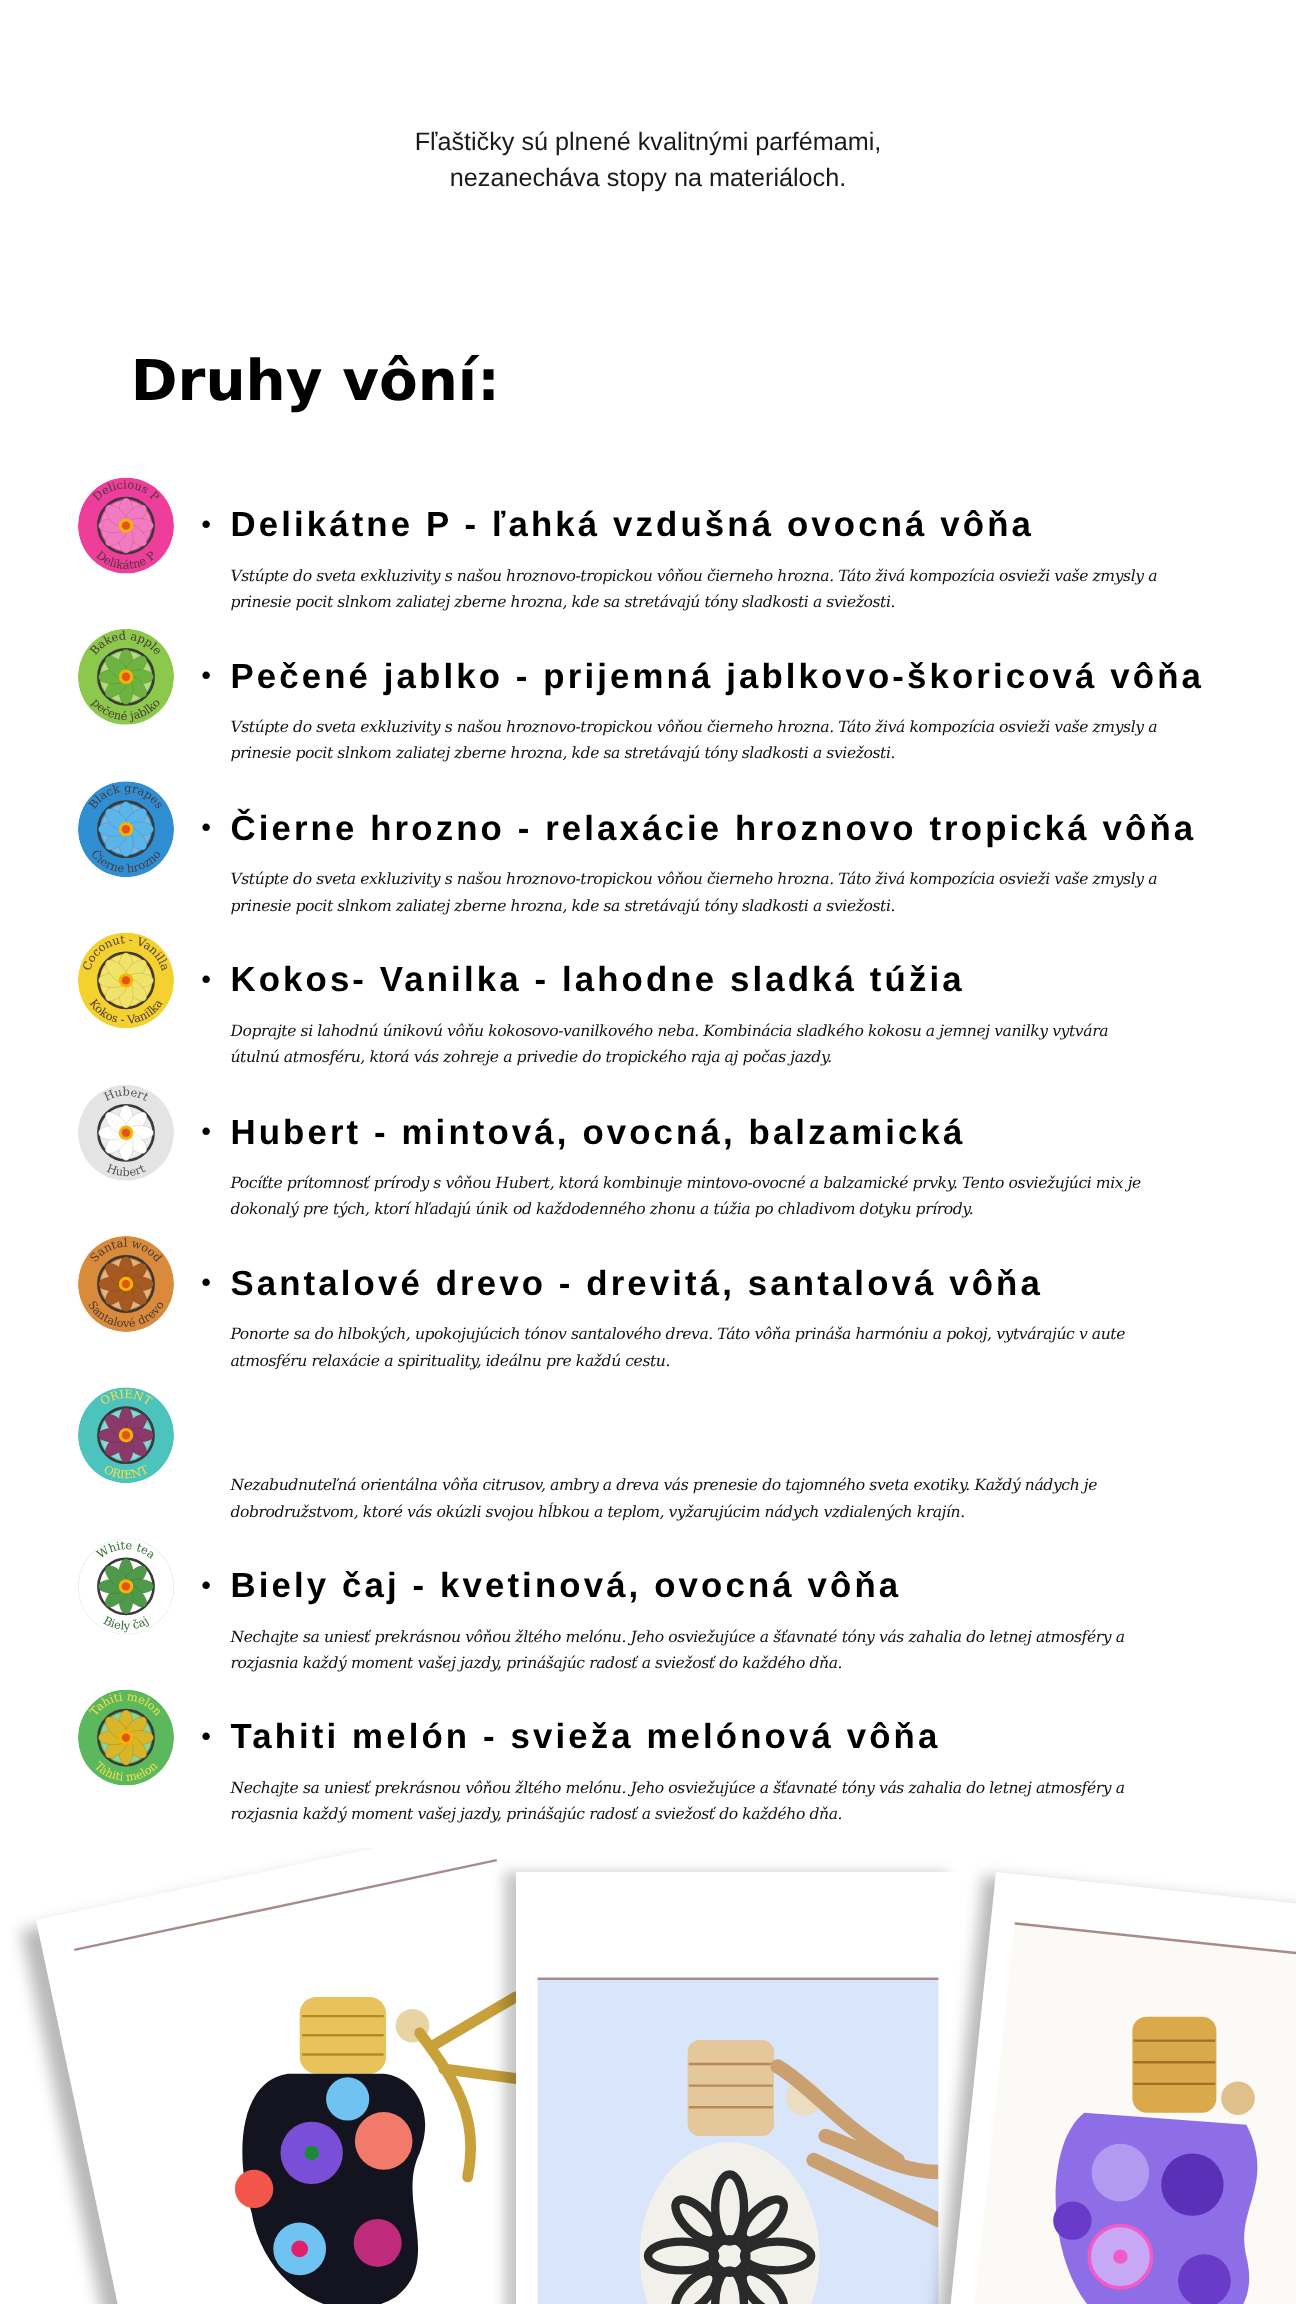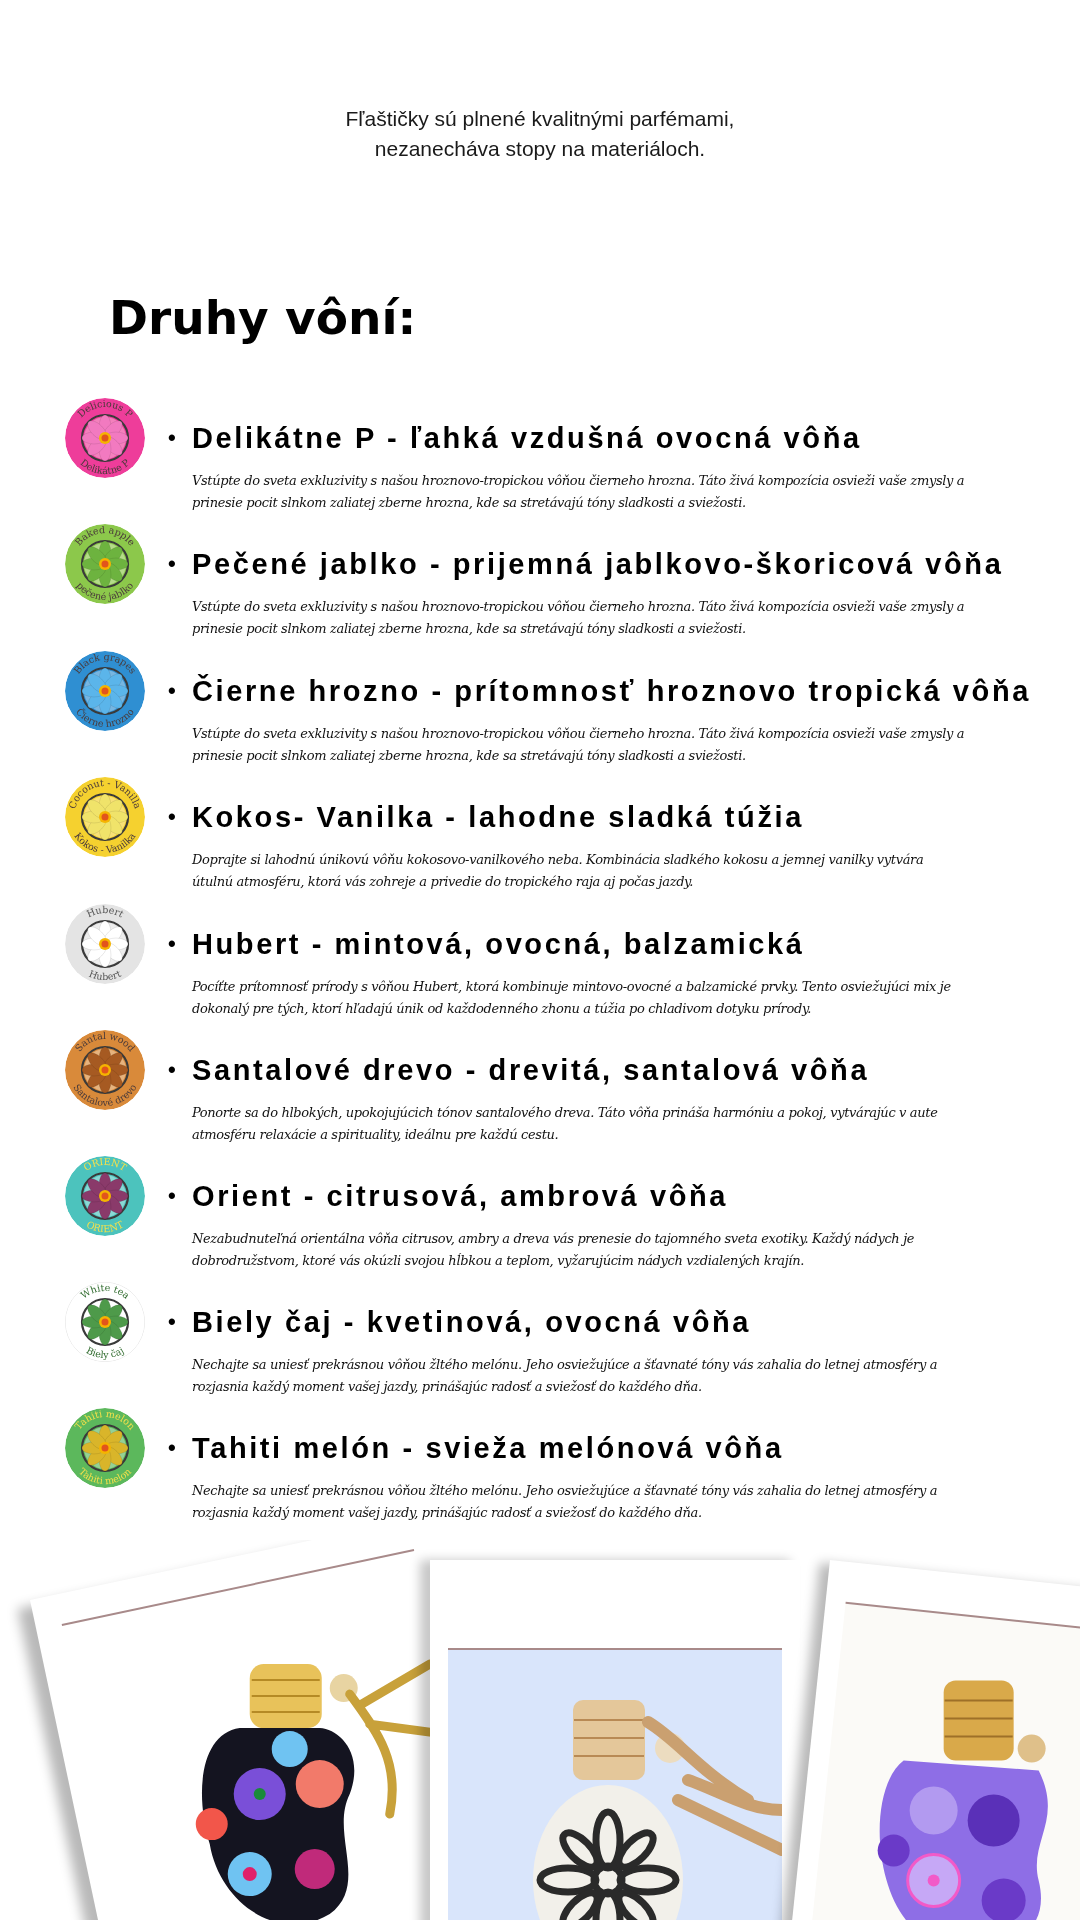--- a/index.html
+++ b/index.html
@@ -146,21 +146,21 @@
           </g>
         <circle cx="40" cy="40" r="6" fill="#f5b400"></circle>
         <circle cx="40" cy="40" r="3.5" fill="#e2541c"></circle>
         <path class="arc-top" fill="none" id="arcT2" d="M 9 40 A 31 31 0 0 1 71 40"></path>
         <path class="arc-bot" fill="none" id="arcB2" d="M 4 40 A 36 36 0 0 0 76 40"></path>
         <text font-family="DejaVu Serif, serif" font-size="9.5" class="t-top" text-anchor="middle" fill="#4a3a3a"><textPath startOffset="50%" href="#arcT2">Black grapes</textPath></text>
         <text font-family="DejaVu Serif, serif" font-size="9.5" class="t-bot" text-anchor="middle" fill="#4a3a3a"><textPath startOffset="50%" href="#arcB2">Čierne hrozno</textPath></text>
       </svg>
     </div>
     <div class="scent-title">
-      <span class="bullet">•</span><span class="st">Čierne hrozno - prítomnosť hroznovo tropická vôňa</span>
+      <span class="bullet">•</span><span class="st">Čierne hrozno - relaxácie hroznovo tropická vôňa</span>
     </div>
     <div class="scent-desc">
       <div class="d1">Vstúpte do sveta exkluzivity s našou hroznovo-tropickou vôňou čierneho hrozna. Táto živá kompozícia osvieži vaše zmysly a</div>
       <div class="d2">prinesie pocit slnkom zaliatej zberne hrozna, kde sa stretávajú tóny sladkosti a sviežosti.</div>
     </div>
   </div>
     <div class="scent" style="top: 777px;">
     <div class="badge">
       <svg viewBox="0 0 80 80">
         <defs></defs>
@@ -276,23 +276,20 @@
             <ellipse cx="40" cy="29" rx="6" ry="12" fill="#8a3a6a" stroke="rgba(0,0,0,0.15)" stroke-width="0.6" transform="rotate(270 40 40)"></ellipse>
             <ellipse cx="40" cy="29" rx="6" ry="12" fill="#8a3a6a" stroke="rgba(0,0,0,0.15)" stroke-width="0.6" transform="rotate(315 40 40)"></ellipse>
           </g>
         <circle cx="40" cy="40" r="6" fill="#f5b400"></circle>
         <circle cx="40" cy="40" r="3.5" fill="#e2541c"></circle>
         <path class="arc-top" fill="none" id="arcT6" d="M 9 40 A 31 31 0 0 1 71 40"></path>
         <path class="arc-bot" fill="none" id="arcB6" d="M 4 40 A 36 36 0 0 0 76 40"></path>
         <text font-family="DejaVu Serif, serif" font-size="9.5" class="t-top" text-anchor="middle" fill="#f5e04a"><textPath startOffset="50%" href="#arcT6">ORIENT</textPath></text>
         <text font-family="DejaVu Serif, serif" font-size="9.5" class="t-bot" text-anchor="middle" fill="#f5e04a"><textPath startOffset="50%" href="#arcB6">ORIENT</textPath></text>
       </svg>
-    </div>
-    <div class="scent-title">
-      <span class="bullet">•</span><span class="st">Orient - citrusová, ambrová vôňa</span>
     </div>
     <div class="scent-desc">
       <div class="d1">Nezabudnuteľná orientálna vôňa citrusov, ambry a dreva vás prenesie do tajomného sveta exotiky. Každý nádych je</div>
       <div class="d2">dobrodružstvom, ktoré vás okúzli svojou hĺbkou a teplom, vyžarujúcim nádych vzdialených krajín.</div>
     </div>
   </div>
     <div class="scent" style="top: 1282px;">
     <div class="badge">
       <svg viewBox="0 0 80 80">
         <defs></defs>

